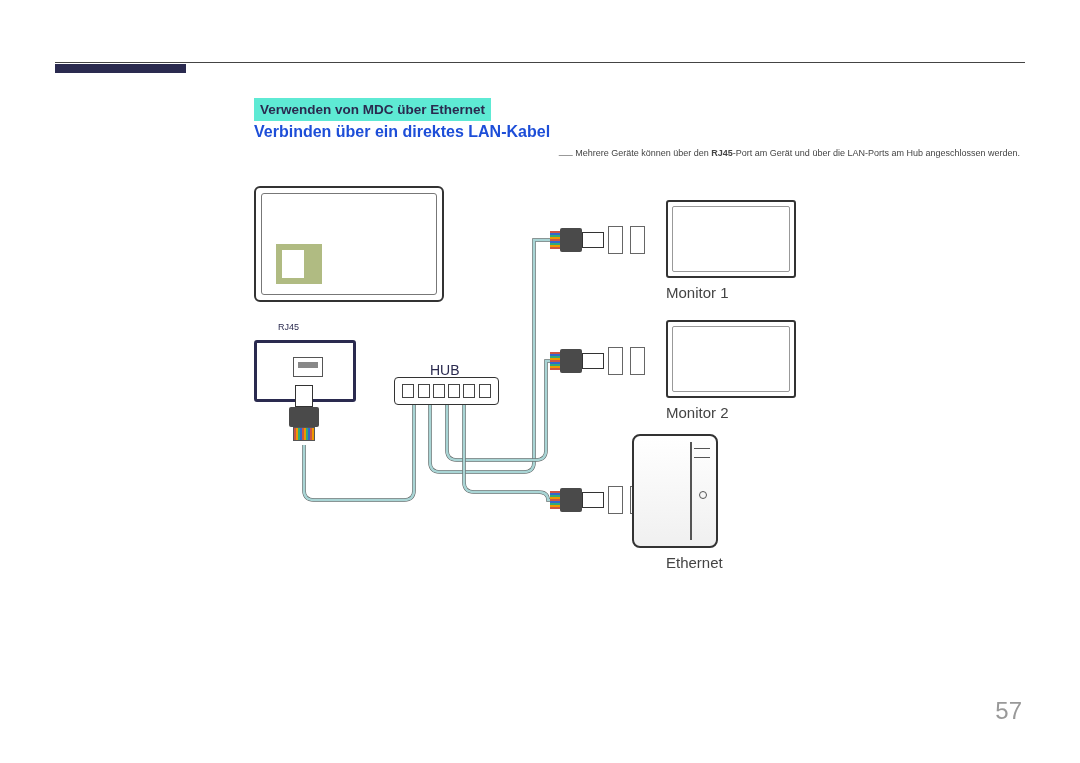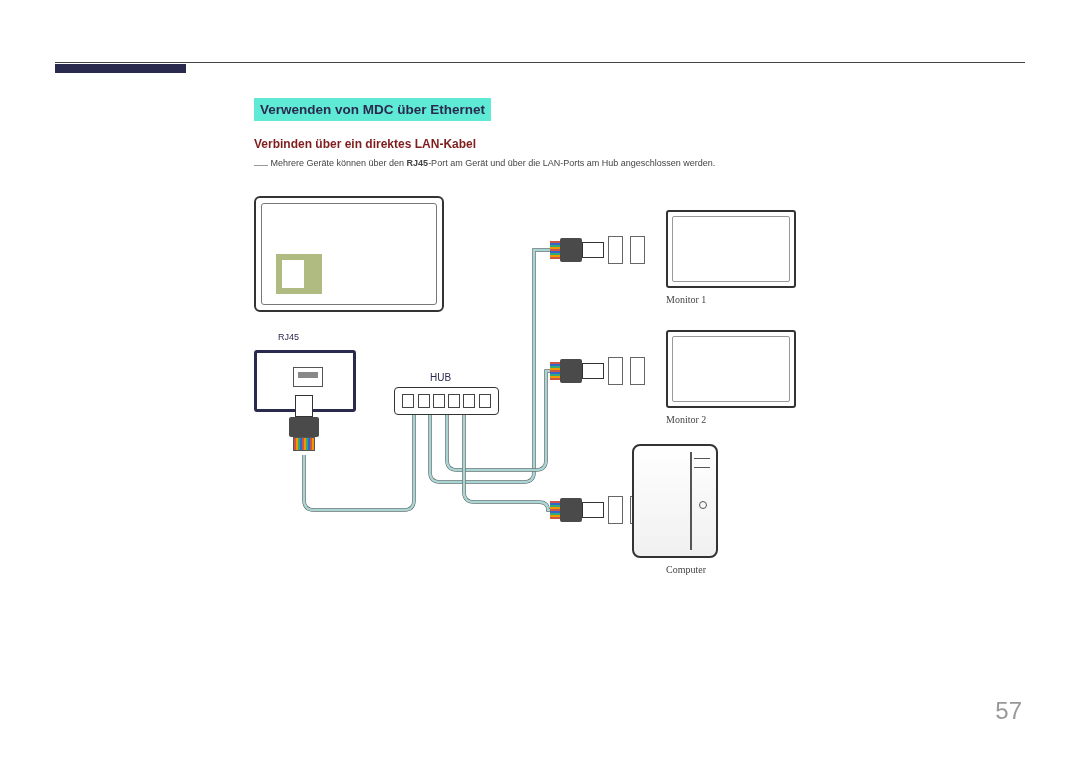--- a/index.html
+++ b/index.html
@@ -40,29 +40,30 @@
   font-weight: bold;
   color: #2a2a4f;
 }
 .intro-text {
   font-size: 9px;
   margin-top: 12px;
   line-height: 1.5;
   color: #444;
 }
 .sub-heading {
-  font-size: 12px;
+  font-size: 16px;
   font-weight: bold;
-  margin-top: 16px;
-  color: #7f1d1d;
+  margin-top: 2px;
+  color: #1d4ed8;
 }
 .note-line {
   font-size: 9px;
   margin-top: 5px;
   color: #444;
+  text-align: right;
 }
 .dash {
   font-size: 14px;
   font-weight: 300;
   color: #999;
   vertical-align: middle;
 }
 .bold-inline { font-weight: bold; }
 .diagram {
   position: relative;
@@ -149,21 +150,21 @@
 }
 .plug-vert .wires {
   height: 14px; width: 22px; margin: 0 auto;
   background: repeating-linear-gradient(90deg, #c54 0 2px, #e90 2px 4px, #3a7 4px 6px, #36c 6px 8px);
   border: 1px solid #555;
 }
 .hub-label {
   position: absolute;
   top: 190px;
   left: 176px;
-  font-size: 10px;
+  font-size: 14px;
   color: #2a2a4f;
 }
 .hub {
   position: absolute;
   top: 205px;
   left: 140px;
   width: 105px;
   height: 28px;
   border: 1.5px solid #333;
   border-radius: 4px;
@@ -251,23 +252,22 @@
 }
 .pc-tower .btn {
   position: absolute;
   left: 65px; top: 55px;
   width: 8px; height: 8px;
   border: 1px solid #555;
   border-radius: 50%;
 }
 .dev-label {
   position: absolute;
-  font-size: 10px;
+  font-size: 15px;
   color: #444;
-  font-family: Liberation Serif, serif;
 }
 .cable {
   position: absolute;
   stroke: #a9d5d5;
   stroke-width: 2.5;
   fill: none;
 }
 .cable-outline {
   stroke: #555;
   stroke-width: 3.5;
@@ -366,17 +366,17 @@
         <div class="clip-h"></div>
     </div>
     <div class="slot-pair" style="top:314px;left:354px;">
       <div class="s"></div>
         <div class="s"></div>
     </div>
     <div class="pc-tower">
       <div class="bay"></div>
       <div class="btn"></div>
     </div>
-    <div class="dev-label" style="top:382px;left:412px;">Computer</div>
+    <div class="dev-label" style="top:382px;left:412px;">Ethernet</div>
   </div>
 </div>
 
 <div class="page-num">57</div>
 
 </body></html>

